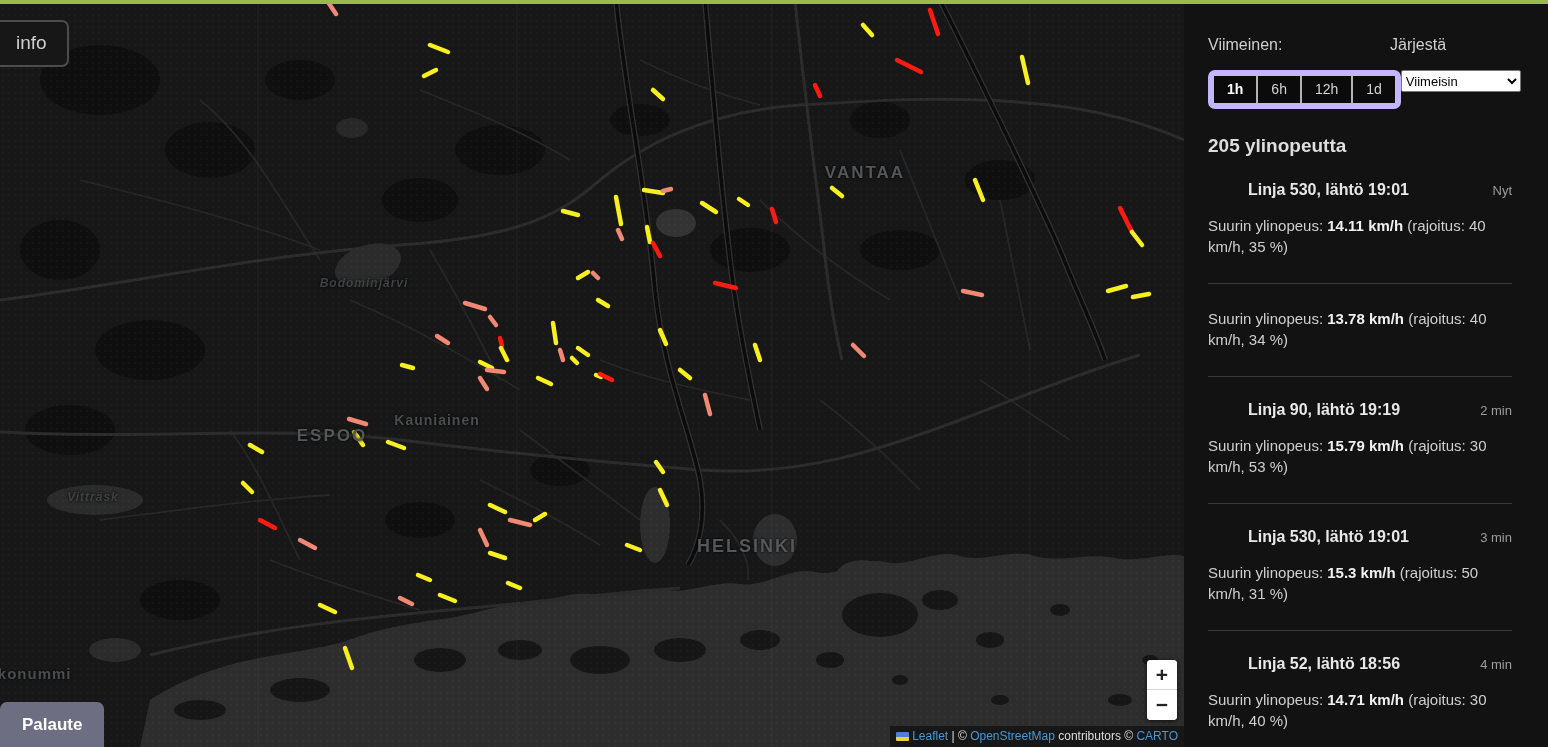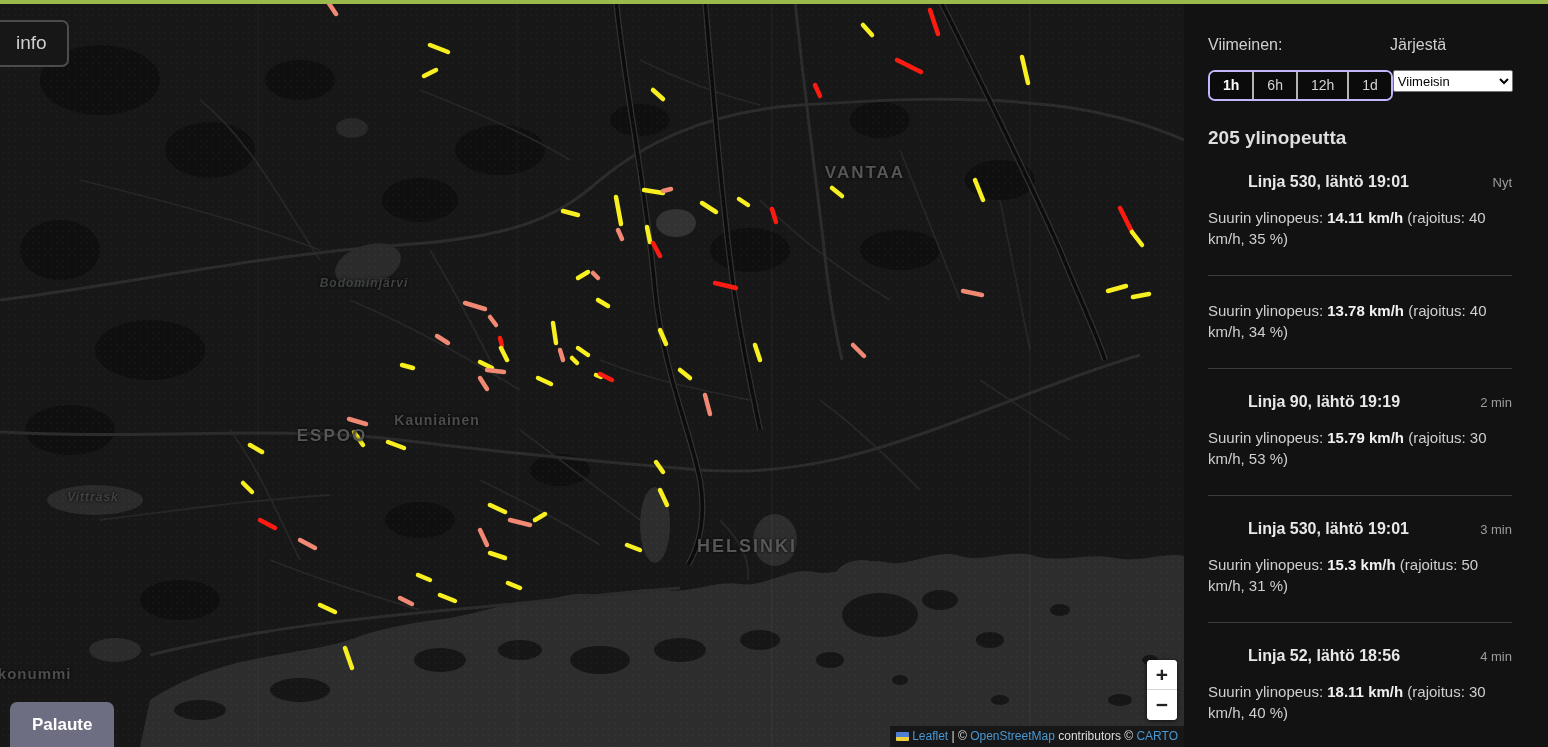--- a/index.html
+++ b/index.html
@@ -14,21 +14,21 @@
     background-size:6px 6px;}
   #map-svg{position:absolute;top:0;left:0;}
   .map-label{position:absolute;transform:translate(-50%,-50%);white-space:nowrap;pointer-events:none;
     text-shadow:0 0 3px #000;}
   .map-label.city{color:#555657;font-weight:700;letter-spacing:2px;}
   .map-label.town{color:#4b4c4d;font-weight:700;letter-spacing:1px;}
   .map-label.water{color:#3e4041;font-style:italic;font-weight:700;letter-spacing:1px;}
 
   .info-btn{position:absolute;top:20px;left:-12px;z-index:40;background:#171717;border:2px solid #4c4c4c;
     border-radius:7px;color:#cfcfcf;font-size:19px;padding:10px 20px 11px 26px;cursor:pointer;}
-  .palaute-btn{position:absolute;left:10px;bottom:0;z-index:40;background:#6e6e82;border:none;
+  .palaute-btn{position:absolute;left:0;bottom:0;z-index:40;background:#6e6e82;border:none;
     border-radius:7px 7px 0 0;color:#fff;font-weight:700;font-size:17px;padding:13px 22px 12px;cursor:pointer;}
   .zoom-ctrl{position:absolute;right:7px;bottom:27px;z-index:40;width:30px;background:#fff;border-radius:4px;
     box-shadow:0 1px 5px rgba(0,0,0,0.65);overflow:hidden;}
   .zoom-ctrl button{display:block;width:30px;height:30px;background:#fff;border:none;color:#222;
     font-size:21px;font-weight:700;line-height:28px;text-align:center;padding:0;cursor:pointer;}
   .zoom-ctrl .zin{border-bottom:1px solid #d5d5d5;}
 
   .attribution{position:absolute;right:0;bottom:0;z-index:40;background:rgba(18,18,18,0.82);
     color:#dcdcdc;font-size:12px;padding:3px 6px 4px;white-space:nowrap;}
   .attribution a{text-decoration:none;cursor:pointer;}
@@ -38,21 +38,21 @@
   
   .sidebar{position:relative;width:364px;height:747px;background:#121212;color:#d6d6d6;
     box-sizing:border-box;padding:0 36px 0 24px;overflow:hidden;flex:0 0 auto;}
   .filter-row{display:flex;margin-top:36px;}
   .filter-row .left{flex:1;}
   .filter-row .right{width:122px;}
   .filter-label{font-size:16px;color:#cfcfcf;}
   .controls-row{display:flex;margin-top:16px;align-items:flex-start;}
   .controls-row .left{flex:1;}
   .controls-row .right{width:122px;}
-  .btn-group{display:inline-flex;border:2px solid #c4b5fd;border-radius:7px;overflow:hidden;background:#0b0b0b;}
+  .btn-group{display:inline-flex;border:6px solid #c4b5fd;border-radius:7px;overflow:hidden;background:#0b0b0b;}
   .range-btn{background:#0b0b0b;color:#d4d4d4;border:none;border-right:2px solid #b3b3b3;
     font-size:14px;padding:5px 13px 6px;cursor:pointer;font-family:inherit;}
   .range-btn:last-child{border-right:none;}
   .range-btn.active{color:#fff;font-weight:700;}
   .sort-select{width:120px;height:22px;font-size:13px;font-family:inherit;background:#fff;color:#000;
     border:1px solid #767676;border-radius:2px;}
   .count-heading{font-size:19px;font-weight:700;color:#dedede;margin:26px 0 0;}
   .incident{margin-top:24px;cursor:pointer;}
   .incident-head{display:flex;justify-content:space-between;align-items:baseline;margin-left:40px;}
   .incident-title{font-size:16px;font-weight:700;color:#e8e8e8;}
@@ -317,17 +317,17 @@
             <span class="incident-time">3 min</span>
           </div>
           <p class="incident-body"><span>Suurin ylinopeus: </span><strong>15.3 km/h</strong><span> (rajoitus: 50 km/h, 31 %)</span></p>
         </article>
         <hr class="divider">
         <article class="incident">
           <div class="incident-head">
             <span class="incident-title">Linja 52, lähtö 18:56</span>
             <span class="incident-time">4 min</span>
           </div>
-          <p class="incident-body"><span>Suurin ylinopeus: </span><strong>18.11 km/h</strong><span> (rajoitus: 30 km/h, 40 %)</span></p>
+          <p class="incident-body"><span>Suurin ylinopeus: </span><strong>14.71 km/h</strong><span> (rajoitus: 30 km/h, 40 %)</span></p>
         </article>
       </div>
   </div>
 </div>
 
 </body></html>

